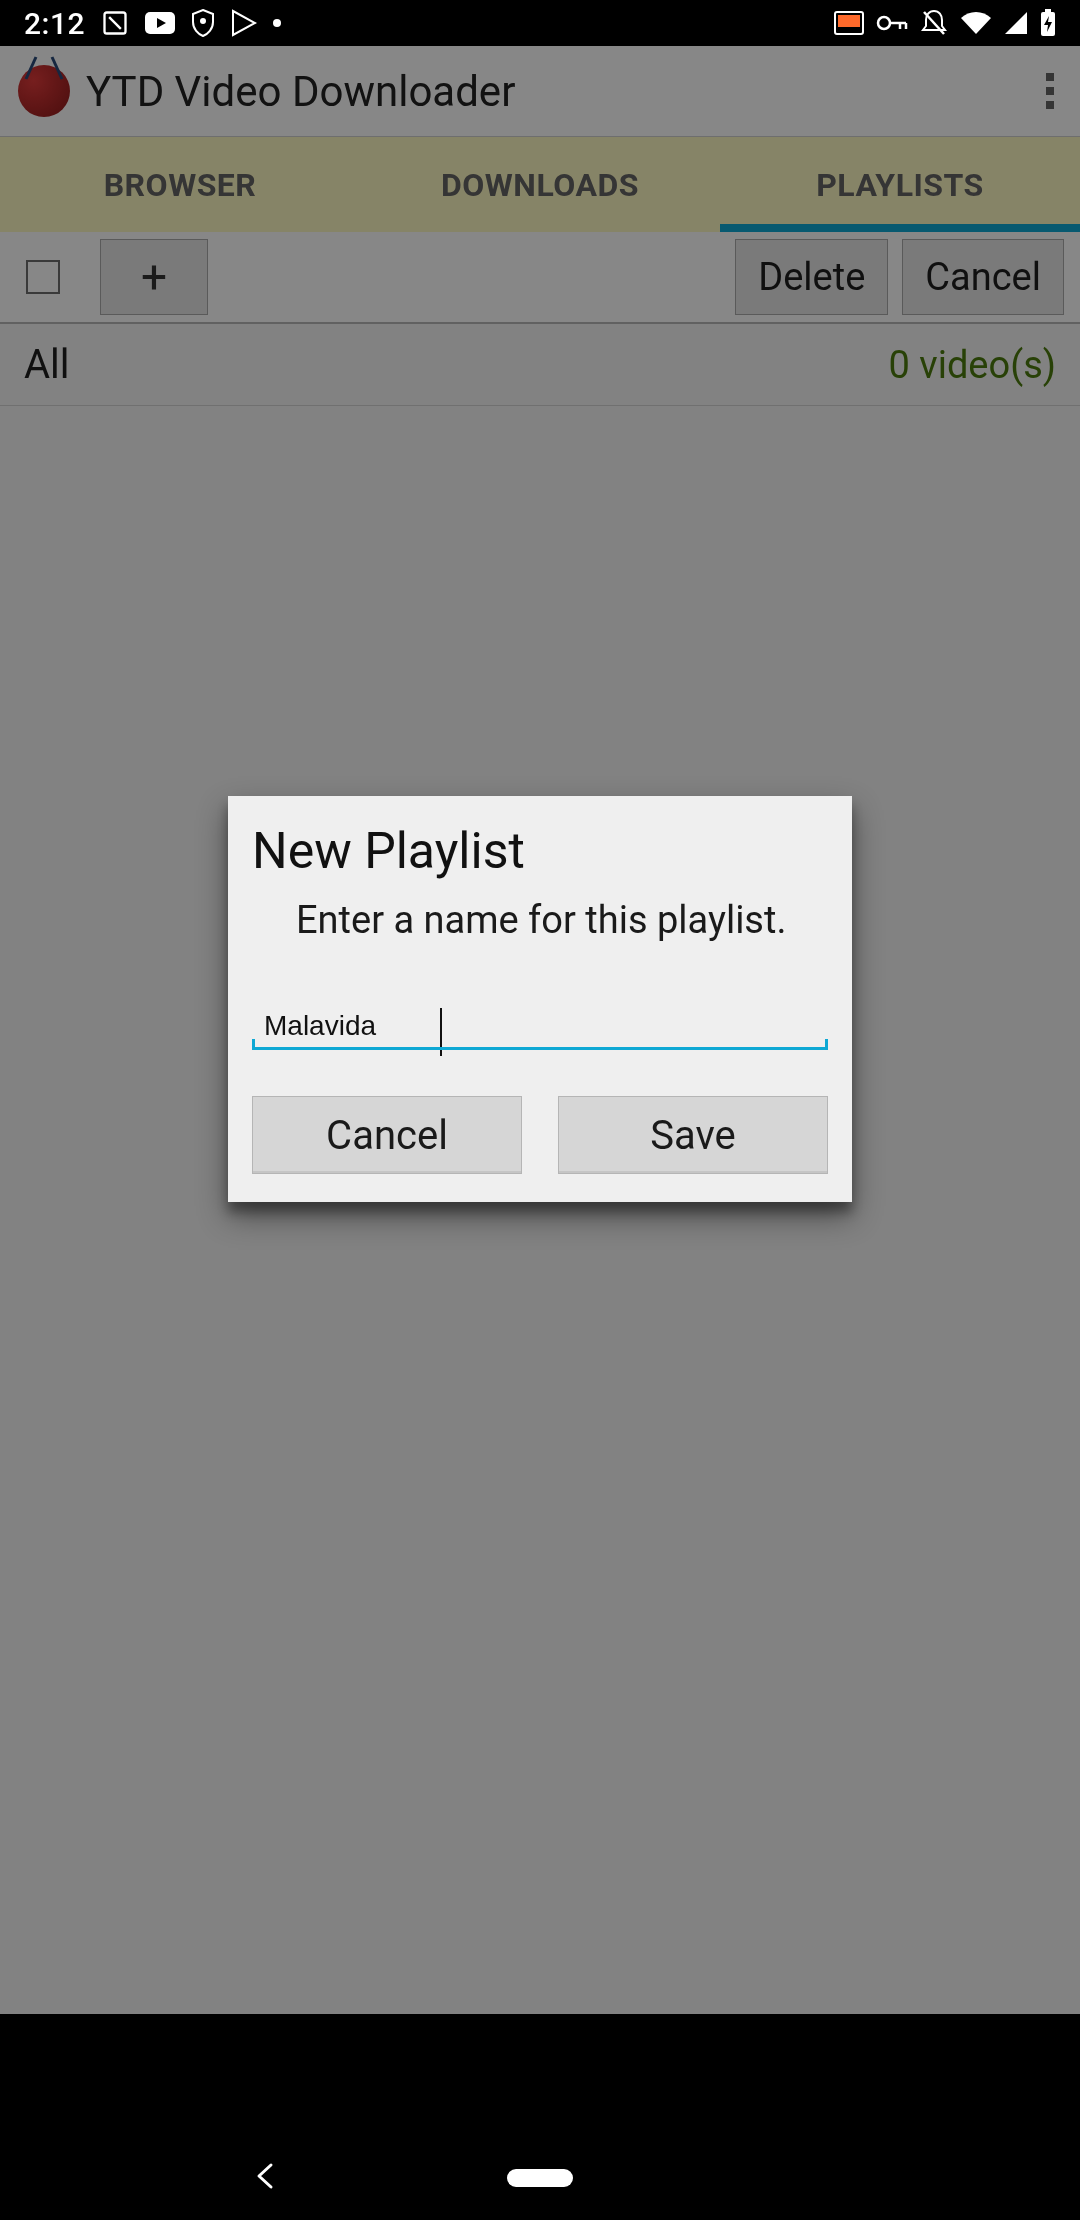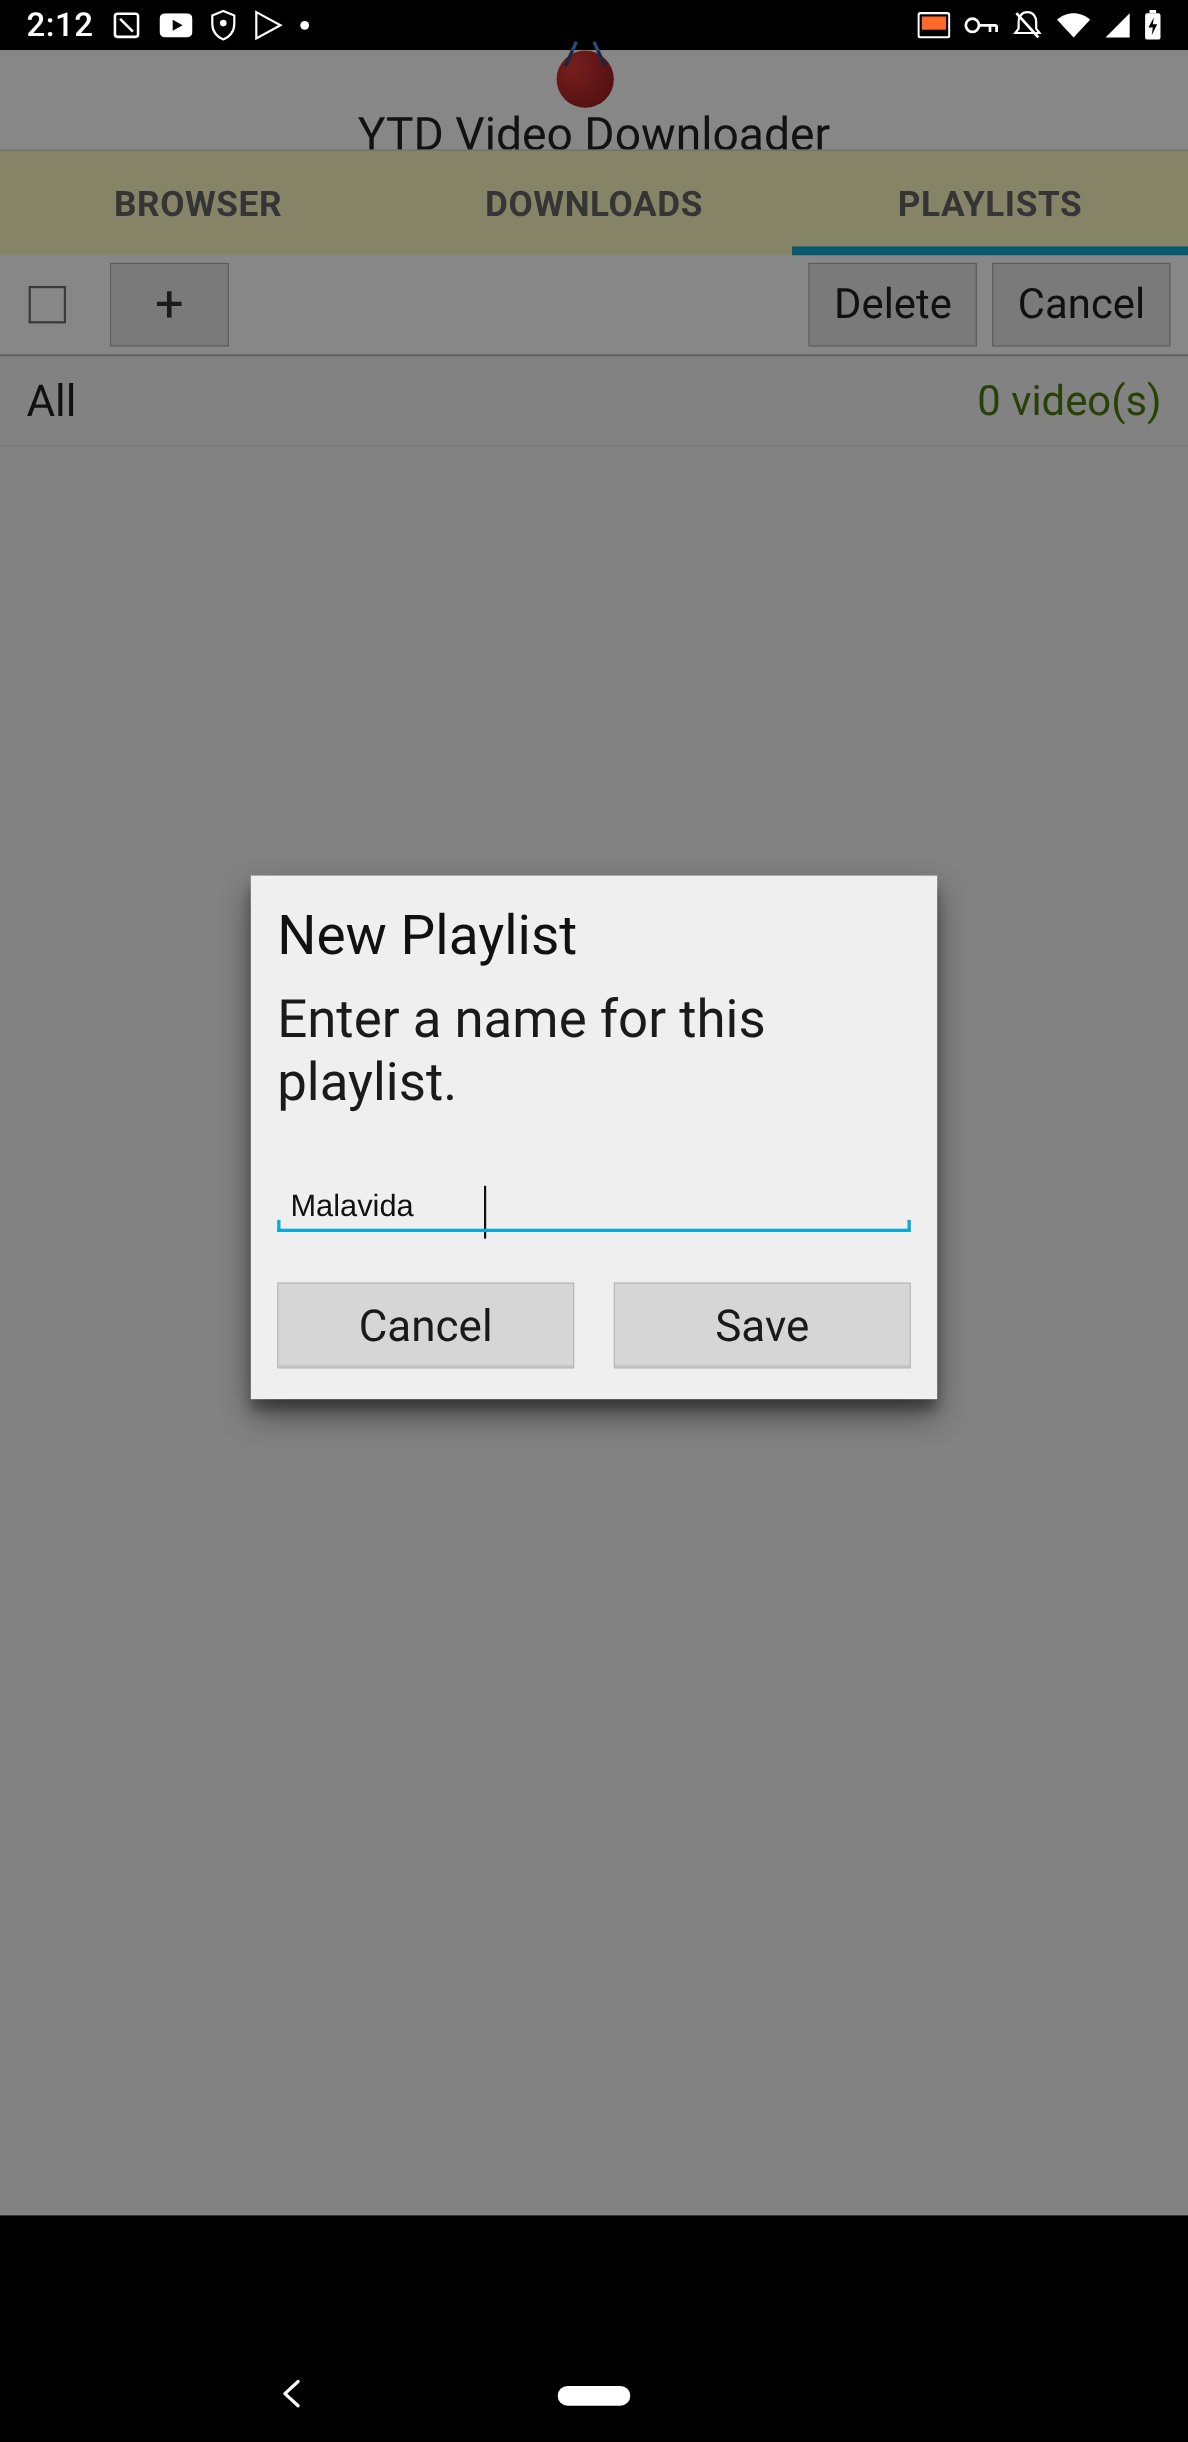--- a/index.html
+++ b/index.html
@@ -9,21 +9,21 @@
   
   .status-bar { position: absolute; top: 0; left: 0; right: 0; height: 46px; background: #000; color: #fff; display: flex; align-items: center; padding: 0 24px; font-size: 30px; gap: 36px; }
   .status-left { display: flex; align-items: center; gap: 16px; }
   .status-right { margin-left: auto; display: flex; align-items: center; gap: 12px; }
   .status-clock { font-weight: 500; letter-spacing: 0.5px; }
   .status-ico { display: inline-flex; }
 
   
   .app-area { position: absolute; top: 46px; left: 0; right: 0; bottom: 0; background: #f5f5f5; display: flex; flex-direction: column; }
 
-  .app-bar { height: 90px; background: #fff; display: flex; align-items: center; padding: 0 18px; flex-direction: column; }
+  .app-bar { height: 90px; background: #fff; display: flex; align-items: center; padding: 0 18px; }
   .app-icon { width: 52px; height: 52px; border-radius: 26px; background: radial-gradient(circle at 30% 30%, #e03a3a, #8b1a1a); position: relative; margin-right: 16px; flex-shrink:0; }
   .app-icon svg { position:absolute; top:-14px; left:4px; }
   .app-title { font-size: 42px; color: #222; }
   .overflow { margin-left: auto; display:flex; flex-direction:column; gap:6px; padding:8px; }
   .overflow span { width:8px;height:8px;background:#656565;display:block; }
 
   .tabs { height: 96px; background:#fef9c3; border-top:1px solid #d0d0d0; display:flex; }
   .tab { flex:1; display:flex; align-items:center; justify-content:center; font-size:32px; font-weight:700; color:#656565; letter-spacing:0.5px; position:relative; }
   .tab.active::after{ content:""; position:absolute; left:0; right:0; bottom:0; height:8px; background:#0ea8d4; }
 
@@ -45,21 +45,21 @@
   .nav-bar { position:absolute; left:0; right:0; bottom:0; height:84px; background:#000; display:flex; align-items:center; }
   .nav-bar .back { position:absolute; left:252px; }
   .nav-bar .pill { position:absolute; left:50%; transform:translateX(-50%); width:66px; height:18px; border-radius:9px; background:#fff; }
 
   
   .scrim { position:absolute; top:46px; left:0; right:0; bottom:0; background:rgba(0,0,0,0.47); }
 
   
   .dialog { position:absolute; width:624px; left:50%; transform:translateX(-50%); top:796px; background:#efefef; box-shadow:0 14px 28px rgba(0,0,0,0.45),0 10px 10px rgba(0,0,0,0.3); padding:26px 24px 28px; }
   .dlg-title { font-size:50px; color:#111; margin-bottom:18px; }
-  .dlg-sub { font-size:48px; color:#1a1a1a; margin-bottom:62px; }
+  .dlg-sub { font-size:38px; color:#1a1a1a; margin-bottom:62px;margin-left:44px; }
   .dlg-input-wrap { position:relative; margin:0 0 46px; }
   .dlg-input { width:100%; border:none; background:transparent; font-size:28px; color:#111; padding:6px 12px 8px; outline:none; }
   .dlg-underline { position:absolute; left:0; right:0; bottom:0; height:3px; background:#0ea8d4; }
   .dlg-underline::before, .dlg-underline::after { content:""; position:absolute; width:3px; height:11px; background:#0ea8d4; top:-8px; }
   .dlg-underline::before { left:0; }
   .dlg-underline::after { right:0; }
   .caret { position:absolute; width:2px; height:48px; background:#111; top:4px; animation:blink 1s step-end infinite; }
   @keyframes blink { 50% { opacity:0; } }
 
   .dlg-buttons { display:flex; gap:36px; }

